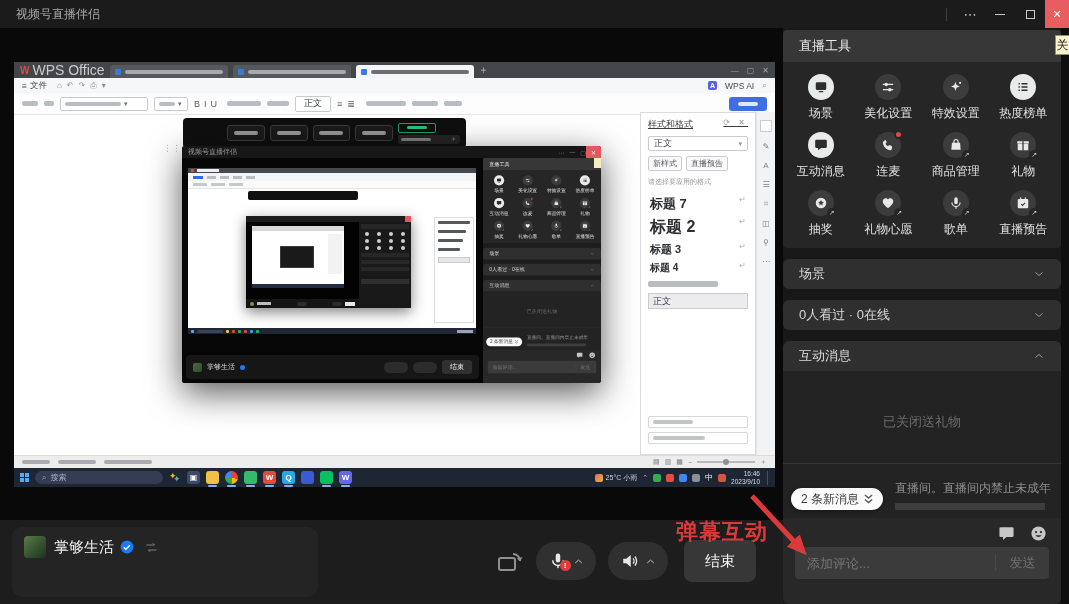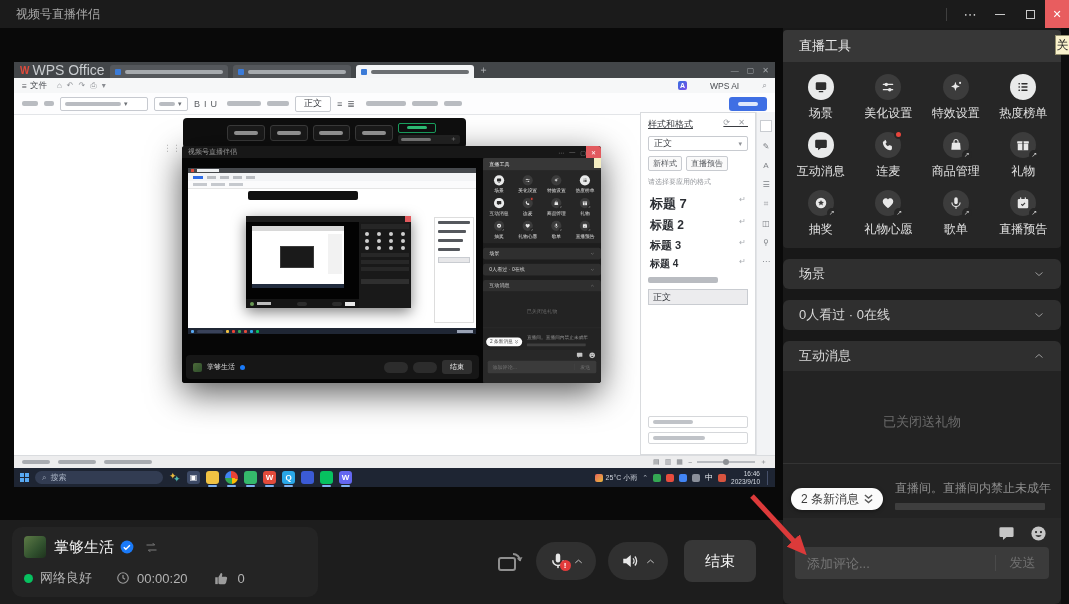--- a/index.html
+++ b/index.html
@@ -32,21 +32,21 @@
   .doc-tab.active .tbar { background:#6b6e72; }
   .tab-plus { color:#b9bcbf; font-size:10px; }
   .tabbar-right { margin-left:auto; display:flex; gap:8px; color:#a2a6aa; font-size:8px; }
 
   .wps-ribbonrow { position:absolute; left:0; top:16px; width:761px; height:15px; background:#f6f7f8; display:flex; align-items:center; padding:0 8px; font-size:8.5px; color:#4a4d52; }
   .menu-file { display:flex; gap:3px; align-items:center; margin-right:10px; }
   .mini-glyphs { display:flex; gap:5px; color:#8a8d92; margin-right:28px; font-size:8px; }
   .rtabs { display:flex; gap:14px; }
   .rtab { color:#55585d; }
   .rtab.active { color:#2e6be6; border-bottom:2px solid #2e6be6; padding-bottom:1px; }
-  .ribbon-right { margin-left:auto; display:flex; align-items:center; gap:23px; }
+  .ribbon-right { margin-left:auto; display:flex; align-items:center; gap:8px; }
   .ai-a { width:9px; height:9px; border-radius:2px; background:linear-gradient(135deg,#3570e0,#7a4de8); color:#fff; font-size:7px; font-weight:bold; display:flex; align-items:center; justify-content:center; }
 
   .wps-toolbar { position:absolute; left:0; top:31px; width:761px; height:22px; background:#fdfdfe; border-bottom:1px solid #e3e5e8; display:flex; align-items:center; padding:0 8px; gap:6px; }
   .t-bar { height:5px; border-radius:2px; background:#b9bcc1; }
   .t-box { height:14px; border:1px solid #c7cad0; border-radius:2px; background:#fff; display:flex; align-items:center; gap:3px; padding:0 4px; font-size:7px; color:#6c7075; }
   .t-letters { font-size:9px; color:#5a5d62; letter-spacing:4px; }
   .style-box { height:16px; border:1px solid #c7cad0; border-radius:2px; background:#fff; font-size:9px; color:#3c3f44; display:flex; align-items:center; padding:0 8px; }
   .share-btn { margin-left:auto; width:38px; height:14px; border-radius:3px; background:#3f6fe4; display:flex; align-items:center; justify-content:center; }
   .share-btn .t-bar { width:20px; background:#dfe8fb; height:4px; }
 
@@ -67,21 +67,21 @@
   .sp-title { font-size:9px; color:#3a3d42; display:flex;text-decoration:underline; }
   .sp-title .g { margin-left:auto; color:#9a9da2; font-size:8px; letter-spacing:3px; }
   .sp-select { margin-top:5px; height:15px; border:1px solid #c8cbd0; border-radius:2px; display:flex; align-items:center; padding:0 5px; font-size:9px; color:#45484d; }
   .sp-select .v { margin-left:auto; color:#8f9296; font-size:7px; }
   .sp-btns { display:flex; gap:4px; margin-top:5px; }
   .sp-btn { border:1px solid #c8cbd0; border-radius:2px; font-size:8px; color:#55585d; padding:1px 4px; background:#fafafa; }
   .sp-hint { margin-top:6px; font-size:7px; color:#94979c; }
   .sp-items { margin-top:6px; }
   .sp-item { display:block; font-weight:bold; color:#2c2f34; padding:2px 2px; position:relative; }
   .sp-item::after { content:"↵"; position:absolute; right:2px; color:#a9acb1; font-weight:normal; font-size:8px; }
-  .sp-items .sp-item:nth-child(1){font-size:13px;} .sp-items .sp-item:nth-child(2){font-size:12px;}
+  .sp-items .sp-item:nth-child(1){font-size:13px;} .sp-items .sp-item:nth-child(2){font-size:16px;}
   .sp-items .sp-item:nth-child(3){font-size:11px;} .sp-items .sp-item:nth-child(4){font-size:10px;}
   .sp-smallrow { margin-top:4px; height:6px; width:70px; border-radius:2px; background:#b9bcc1; }
   .sp-body { margin-top:6px; height:16px; background:#ececee; border:1px solid #c9ccd1; display:flex; align-items:center; padding:0 4px; font-size:9px; color:#3c3f44; }
   .sp-extra { position:absolute; left:7px; bottom:10px; width:100px; }
   .sp-extra div { height:12px; border:1px solid #d5d7da; border-radius:2px; margin-top:4px; display:flex; align-items:center; padding:0 4px; }
   .sp-extra .t-bar { width:40px; height:4px; background:#c0c3c8; }
 
   .icon-strip { position:absolute; left:742px; top:50px; width:19px; height:343px; background:#f2f3f5; border-left:1px solid #e2e4e7; display:flex; flex-direction:column; align-items:center; padding-top:8px; gap:10px; color:#7e8186; font-size:8px; }
   .icon-strip .top-box { width:12px; height:12px; border:1px solid #c9ccd1; background:#fff; }
 
@@ -958,34 +958,20 @@
         <span class="avatar"></span>
         <span class="acct-name">掌够生活</span>
         <svg class="vbadge" viewBox="0 0 24 24">
             <circle cx="12" cy="12" r="11" fill="#1a7af8"></circle>
             <path d="M6.5 12.5l3.5 3.5 7-7" stroke="#fff" stroke-width="2.4" fill="none"></path>
           </svg>
         <svg class="swap-icon" viewBox="0 0 24 20">
             <path d="M4 6h13l-3-3M20 14H7l3 3"></path>
           </svg>
       </div>
-      <div class="info-r2">
-        <span class="net-dot"></span>
-        <span>网络良好</span>
-        <svg class="g-icon" style="margin-left:24px" viewBox="0 0 24 24">
-            <circle cx="12" cy="12" r="9"></circle>
-            <path d="M12 7v5l3.5 2"></path>
-          </svg>
-        <span style="margin-left:7px">00:00:20</span>
-        <svg class="thumb-icon" style="margin-left:26px" viewBox="0 0 24 24">
-            <path d="M2 10h4v11H2z"></path>
-            <path d="M7 20V10l4-7c1.3 0 2.3 1 2.3 2.3L12.6 9H19c1.3 0 2.3 1.2 2 2.5l-1.6 7c-.2 1.4-1.4 2.5-2.7 2.5H9z"></path>
-          </svg>
-        <span style="margin-left:9px">0</span>
-      </div>
     </div>
 
     <div class="flip-btn">
       <svg viewBox="0 0 27 22">
           <rect x="2" y="8" width="16" height="12" rx="2"></rect>
           <path d="M16 4a7 7 0 017 7"></path>
           <path d="M25.5 7l-2.3 4.6-3.4-3.2z" fill="currentColor" stroke="none"></path>
         </svg>
     </div>
     <div class="ctl-pill pill-mic">
@@ -1008,20 +994,21 @@
             <path d="M16 8.5a5 5 0 010 7M18.5 6a9 9 0 010 12" fill="none" stroke-width="1.8"></path>
           </svg>
       </span>
       <svg class="ctl-chev" viewBox="0 0 24 24">
           <path d="M5 15l7-6 7 6"></path>
         </svg>
     </div>
     <div class="end-btn">结束</div>
   </div>
 
+  <div class="annotation-text">弹幕互动</div>
   <svg class="annotation-arrow" viewBox="0 0 80 75">
     <defs>
         <marker id="ah" markerUnits="userSpaceOnUse" markerWidth="20" markerHeight="18" refX="13" refY="9" orient="auto">
           <path d="M0 0L20 9L0 18z" fill="#dc3a3a"></path>
         </marker>
       </defs>
     <line x1="12" y1="6" x2="62" y2="60" stroke="#dc3a3a" stroke-width="5" marker-end="url(#ah)"></line>
   </svg>
 
   <div class="tooltip-close">关</div>

